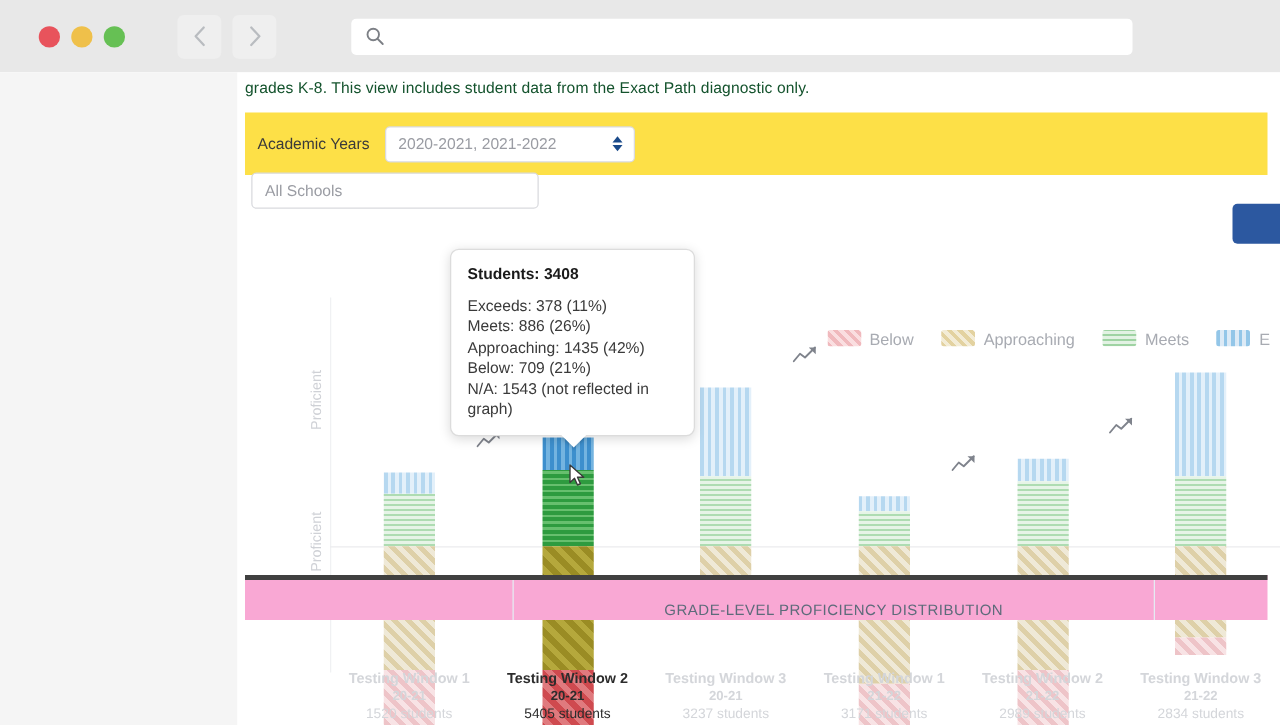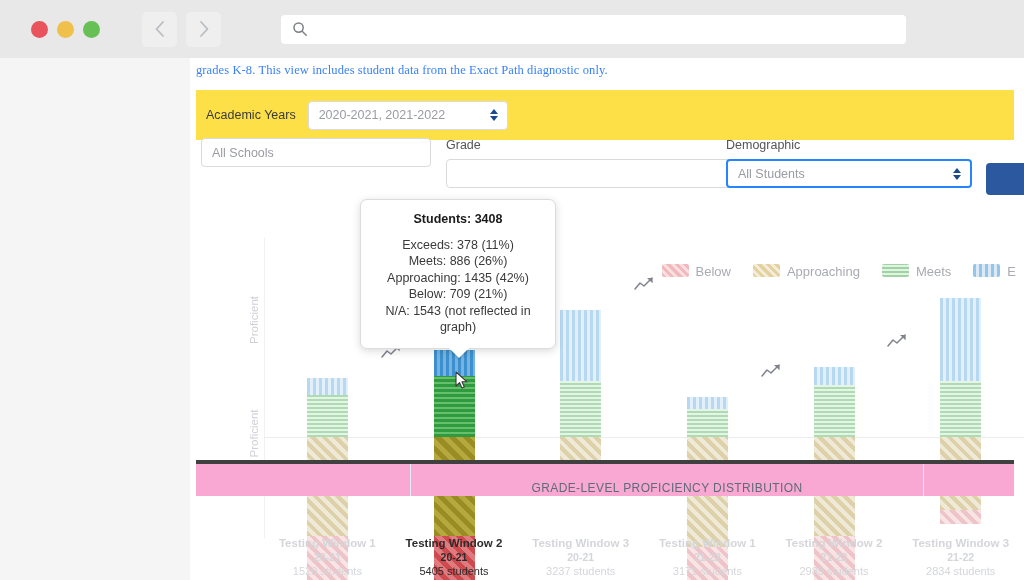--- a/index.html
+++ b/index.html
@@ -51,23 +51,22 @@
     background: #f5f5f5;
   }
   .content {
     position: absolute; left: 190px; top: 0;
     width: 834px; height: 522px;
     background: #ffffff;
   }
 
   .intro-text {
     position: absolute; left: 6px; top: 5px;
-    font-size: 12.5px; color: #3b82f6;
+    font-size: 12.5px; color: #14532d;
     letter-spacing: .1px;
-    font-family: Liberation Serif, serif;
   }
 
   
   .years-strip {
     position: absolute; left: 6px; top: 32px;
     width: 818px; height: 50px;
     background: #fde047;
     display: flex; align-items: center;
   }
   .years-label {
@@ -236,21 +235,20 @@
   .tooltip {
     position: absolute;
     left: 360px; top: 141px;
     width: 196px;
     background: #fff;
     border: 1px solid #dcdcdc;
     border-radius: 7px;
     box-shadow: 0 2px 9px rgba(0,0,0,.15);
     padding: 12px 13px 13px 13px;
     z-index: 40;
-    text-align: center;
   }
   .tt-title {
     font-size: 12.5px; font-weight: bold; color: #1a1a1a;
     margin-bottom: 11px;
   }
   .tt-line { font-size: 12.5px; color: #3a3a3a; line-height: 16.4px; }
   .tt-arrow {
     position: absolute; left: 88px; bottom: -10px;
     width: 0; height: 0;
     border-left: 10px solid transparent;
@@ -311,40 +309,20 @@
           </span>
       </div>
     </div>
 
     <div class="filter-row">
       <div class="filter-field f-school">
         <div class="select-box">
           <span>All Schools</span>
         </div>
       </div>
-      <div class="filter-field f-grade">
-        <span class="filter-label">Grade</span>
-        <div class="select-box">
-          <span></span>
-          <span class="caret">
-              <i class="up"></i>
-              <i class="down"></i>
-            </span>
-        </div>
-      </div>
-      <div class="filter-field f-demo">
-        <span class="filter-label">Demographic</span>
-        <div class="select-box focused">
-          <span>All Students</span>
-          <span class="caret">
-              <i class="up"></i>
-              <i class="down"></i>
-            </span>
-        </div>
-      </div>
       <button class="apply-btn"></button>
     </div>
 
     <div class="chart-area">
 
       <div class="legend">
         <div class="legend-item">
           <span class="swatch sw-below"></span>
           <span>Below</span>
         </div>

